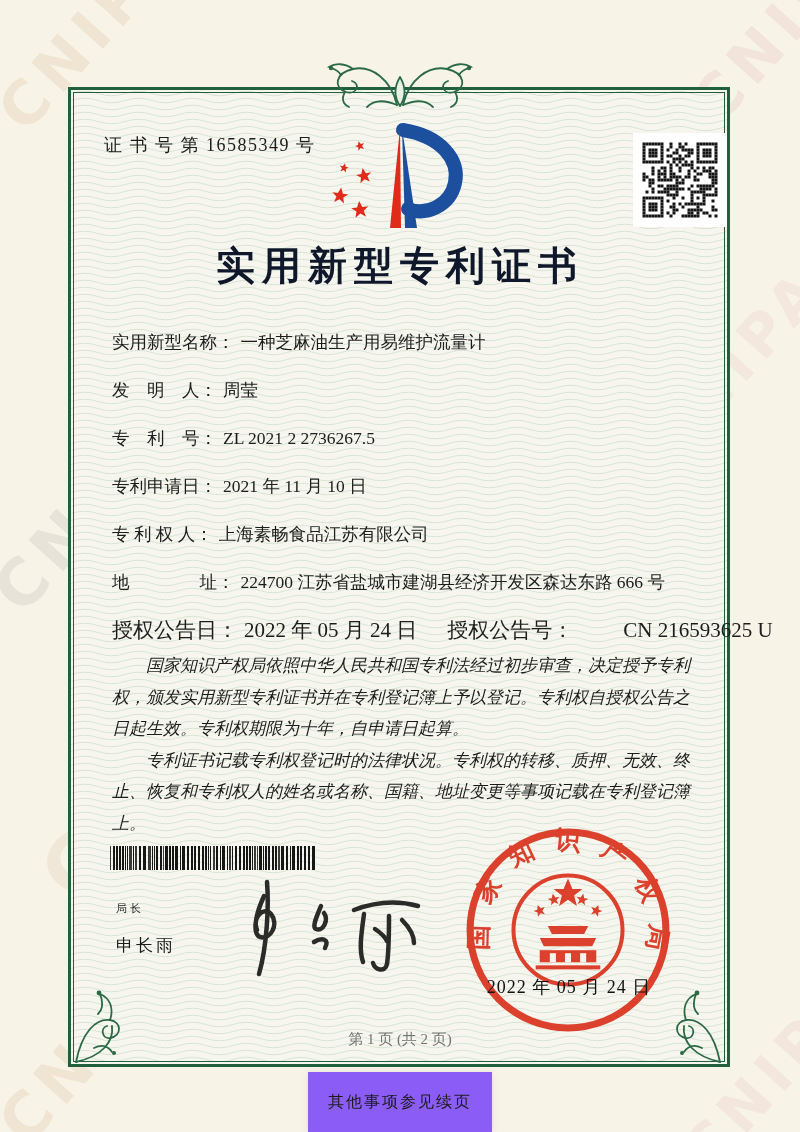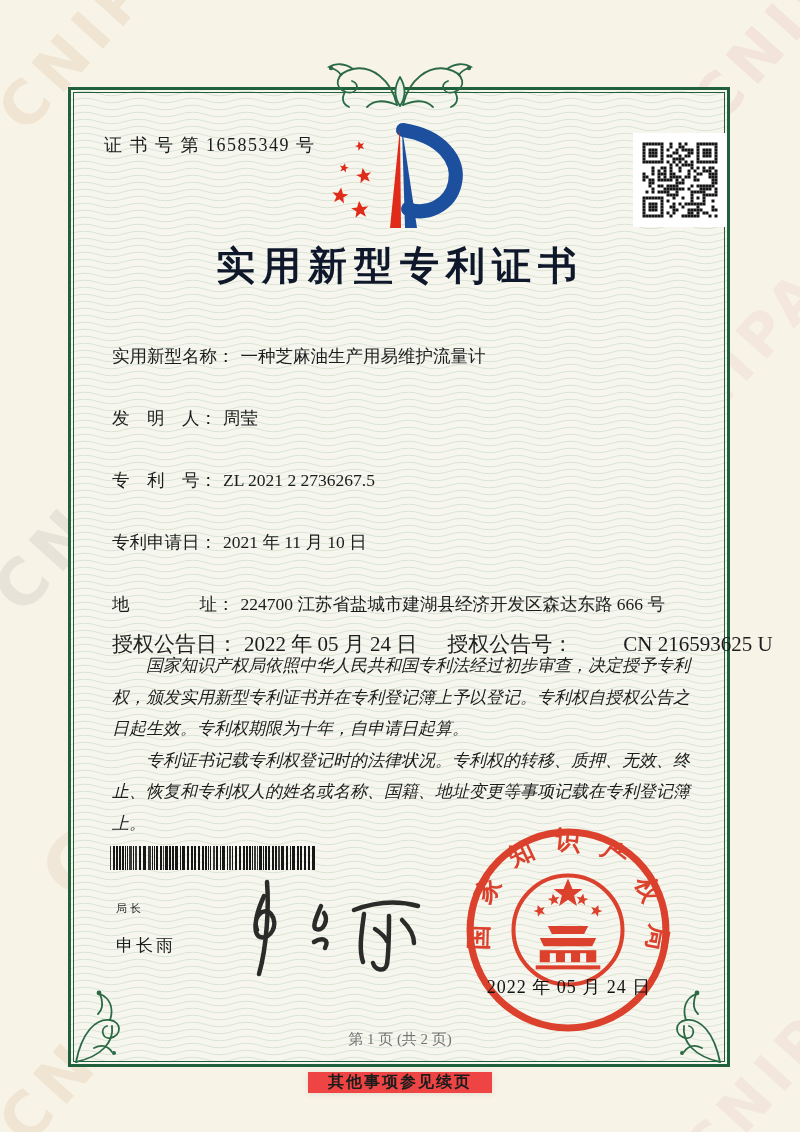--- a/index.html
+++ b/index.html
@@ -27,38 +27,38 @@
   
   .content{position:absolute;inset:0;z-index:3;}
   .cert-no{position:absolute;left:104px;top:133px;font-size:18px;letter-spacing:1.5px;}
   .logo{position:absolute;left:330px;top:116px;}
   .qr-box{position:absolute;left:633px;top:133px;width:94px;height:94px;background:#ffffff;
           display:flex;align-items:center;justify-content:center;}
   .title{position:absolute;left:0;right:0;top:239px;text-align:center;font-size:39px;
          font-weight:700;letter-spacing:7px;color:#0f172a;}
   .fields{position:absolute;left:112px;top:333px;font-size:17.5px;}
   .field-row{display:flex;line-height:19px;margin-bottom:29px;}
-  .field-label,.field-value{white-space:pre;margin-top:14px;}
+  .field-label,.field-value{white-space:pre;}
   .field-value{margin-left:6px;white-space:normal;}
   .grant-row{position:absolute;left:112px;top:621px;font-size:21px;display:flex;line-height:19px;}
   .grant-pair2{margin-left:30px;display:flex;gap:44px;}
   .paragraphs{position:absolute;left:112px;top:650px;width:578px;font-size:17px;
               line-height:31.5px;text-align:justify;}
   .paragraphs p{margin:0;text-indent:2em;font-style:italic;}
   .barcode{position:absolute;left:110px;top:846px;}
   .signer-title{position:absolute;left:116px;top:901px;font-size:11px;letter-spacing:3px;}
   .signer-name{position:absolute;left:116px;top:934px;font-size:17px;letter-spacing:3px;}
   .signature{position:absolute;left:226px;top:876px;}
   .seal{position:absolute;left:461px;top:823px;width:214px;height:214px;opacity:.95;}
   .issue-date{position:absolute;left:452px;top:975px;width:234px;text-align:center;font-size:18px;
               letter-spacing:1px;color:#101010;z-index:4;}
   .page-indicator{position:absolute;left:0;right:0;top:1030px;text-align:center;font-size:15px;color:#737373;}
   .continuation{position:absolute;left:50%;top:1072px;transform:translateX(-50%);
-                background:#ef4444;padding:0 20px;font-size:16px;letter-spacing:2px;
-                box-shadow:0 1px 6px rgba(70,70,40,.12);font-weight:bold;}
+                background:#8b5cf6;padding:20px 20px;font-size:16px;letter-spacing:2px;
+                box-shadow:0 1px 6px rgba(70,70,40,.12);}
 </style>
 </head>
 <body>
 
 <div class="page">
 
   <span class="wm wm1">CNIPA</span>
   <span class="wm wm2">CNIPA</span>
   <span class="wm wm3">CNIPA</span>
   <span class="wm wm4">CNIPA</span>
@@ -461,20 +461,24 @@
       </div>
       <div class="field-row">
         <span class="field-label">专　利　号：</span>
         <span class="field-value">ZL 2021 2 2736267.5</span>
       </div>
       <div class="field-row">
         <span class="field-label">专利申请日：</span>
         <span class="field-value">2021 年 11 月 10 日</span>
       </div>
       <div class="field-row">
+        <span class="field-label">专 利 权 人：</span>
+        <span class="field-value">上海素畅食品江苏有限公司</span>
+      </div>
+      <div class="field-row">
         <span class="field-label">地　　　　址：</span>
         <span class="field-value">224700 江苏省盐城市建湖县经济开发区森达东路 666 号</span>
       </div>
     </div>
 
     <div class="grant-row">
       <span class="field-label">授权公告日：</span>
       <span class="field-value">2022 年 05 月 24 日</span>
       <span class="grant-pair2">
         <span class="field-label">授权公告号：</span>

